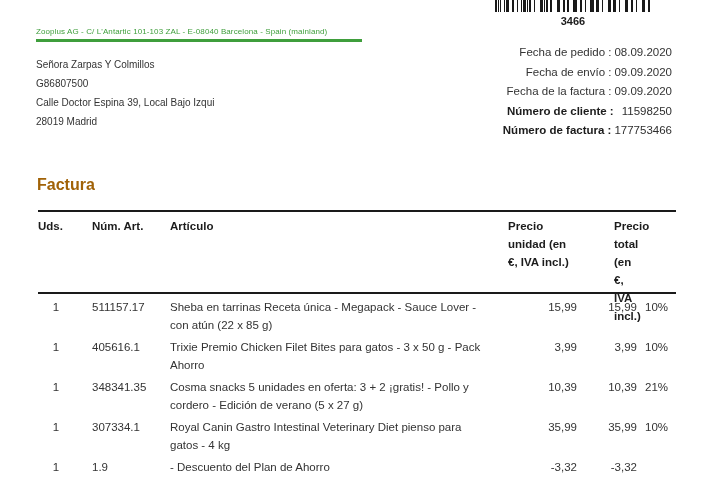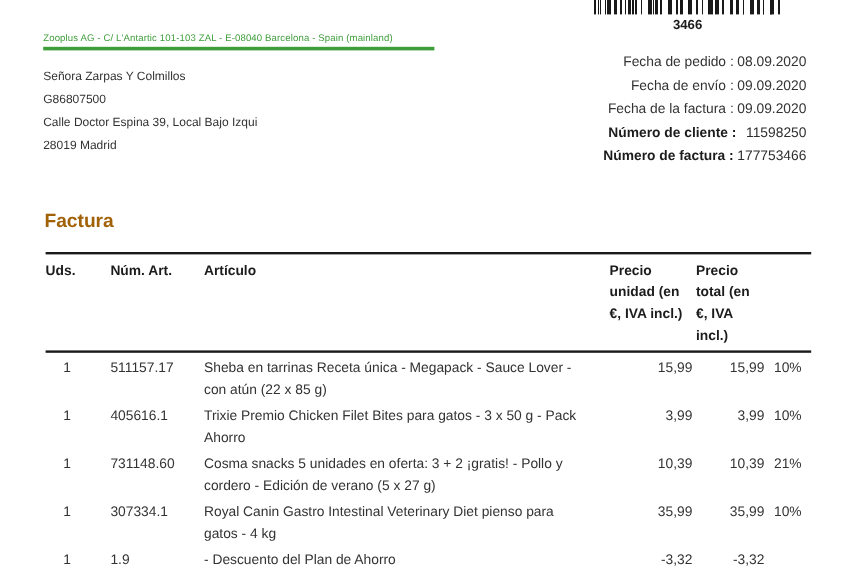--- a/index.html
+++ b/index.html
@@ -104,21 +104,21 @@
     grid-template-columns: 54px 78px 330px 77px 60px 39px;
   }
   .thead {
     padding-top: 5px;
     height: 75px;
     border-bottom: 2px solid #1a1a1a;
     font-weight: bold;
     color: #1c1c1c;
   }
   .thead .c4 { padding-left: 8px; }
-  .thead .c5 { padding-left: 3px; }
+  .thead .c5 { padding-left: 3px; margin-left: 34px; }
   .thead .c6 { padding-left: 8px; }
   .trow { min-height: 37px; padding-top: 4px; box-sizing: border-box; }
   .trow.last { min-height: 26px; }
   .trow .c1 { text-align: center; padding-right: 18px; box-sizing: border-box; }
   .trow .c3 { padding-right: 16px; box-sizing: border-box; }
   .trow .c4, .trow .c5 { text-align: right; }
   .trow .c6 { padding-left: 8px; }
 </style>
 </head>
 <body>
@@ -181,21 +181,21 @@
       <div class="c1">1</div>
       <div class="c2">405616.1</div>
       <div class="c3">Trixie Premio Chicken Filet Bites para gatos - 3 x 50 g - Pack Ahorro</div>
       <div class="c4">3,99</div>
       <div class="c5">3,99</div>
       <div class="c6">10%</div>
     </div>
 
     <div class="grid-row trow">
       <div class="c1">1</div>
-      <div class="c2">731148.60</div>
+      <div class="c2">348341.35</div>
       <div class="c3">Cosma snacks 5 unidades en oferta: 3 + 2 ¡gratis! - Pollo y cordero - Edición de verano (5 x 27 g)</div>
       <div class="c4">10,39</div>
       <div class="c5">10,39</div>
       <div class="c6">21%</div>
     </div>
 
     <div class="grid-row trow">
       <div class="c1">1</div>
       <div class="c2">307334.1</div>
       <div class="c3">Royal Canin Gastro Intestinal Veterinary Diet pienso para gatos - 4 kg</div>

